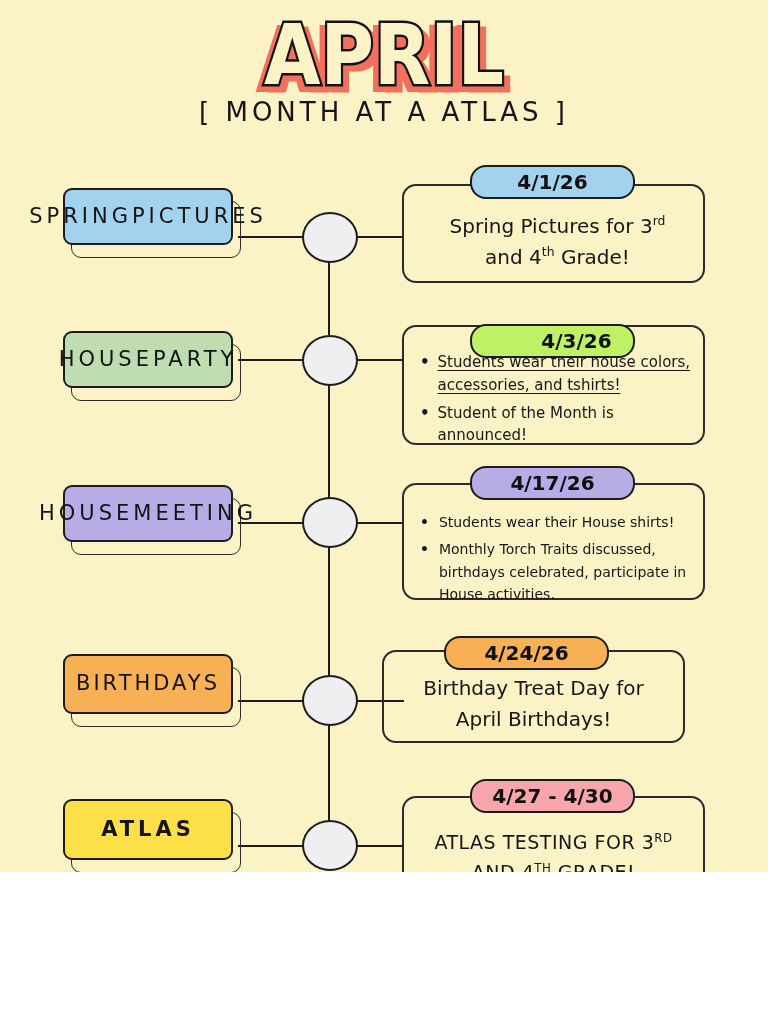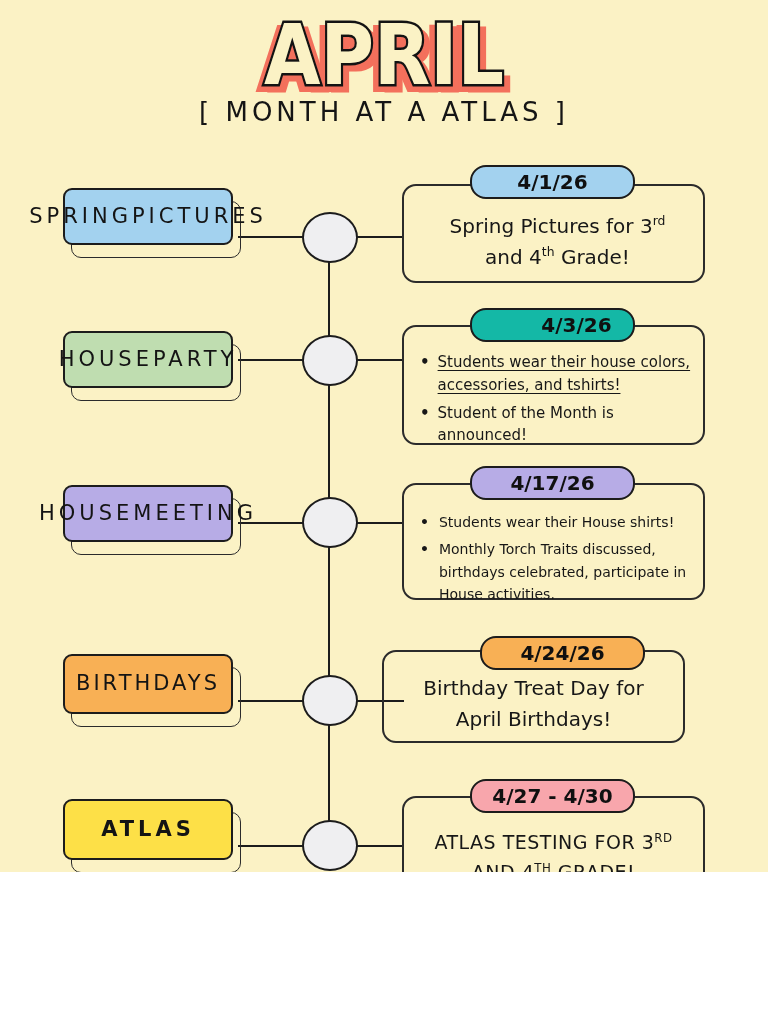--- a/index.html
+++ b/index.html
@@ -95,21 +95,21 @@
       <div class="bullet">
         <span class="dot">•</span>
         <span class="u">Students wear their house colors, accessories, and tshirts!</span>
       </div>
       <div class="bullet">
         <span class="dot">•</span>
         <span>Student of the Month is announced!</span>
       </div>
     </div>
   </div>
-  <div class="badge" style="left: 470px; top: 308px; background-color: #14b8a6; padding-left: 48px;">
+  <div class="badge" style="left: 470px; top: 324px; background-color: #bef264; padding-left: 48px;">
     <span>4/3/26</span>
   </div>
 
   <div class="label-shadow" style="left:71px; top:498px; width:170px; height:57px;"></div>
   <div class="label-box" style="left: 63px; top: 485px; width: 170px; height: 57px; background-color: rgb(183, 172, 230);">
     <div>HOUSE</div>
     <div>MEETING</div>
   </div>
   <div class="card" style="left:402px; top:483px; width:303px; height:117px;">
     <div class="bullets small" style="padding-top:26px;">
@@ -130,21 +130,21 @@
   <div class="label-shadow" style="left:71px; top:667px; width:170px; height:60px;"></div>
   <div class="label-box" style="left: 63px; top: 654px; width: 170px; height: 60px; letter-spacing: 3px; background-color: rgb(248, 176, 85);">
     <div>BIRTHDAYS</div>
   </div>
   <div class="card" style="left:382px; top:650px; width:303px; height:93px; display:flex; align-items:center;">
     <div class="card-center" style="padding-top:14px;">
       <span>Birthday Treat Day for</span><br>
       <span>April Birthdays!</span>
     </div>
   </div>
-  <div class="badge" style="left: 480px; top: 636px; background-color: rgb(248, 176, 85);">
+  <div class="badge" style="left: 444px; top: 636px; background-color: rgb(248, 176, 85);">
     <span>4/24/26</span>
   </div>
 
   <div class="label-shadow" style="left:71px; top:812px; width:170px; height:61px;"></div>
   <div class="label-box" style="left: 63px; top: 799px; width: 170px; height: 61px; background-color: #fde047; font-weight: bold;">
     <div>ATLAS</div>
   </div>
   <div class="card" style="left:402px; top:796px; width:303px; height:104px; display:flex; align-items:center;">
     <div class="card-center card-caps" style="padding-top:18px;">
       <span>ATLAS TESTING FOR 3</span><sup>RD</sup><span> AND 4</span><sup>TH</sup><span> GRADE!</span>

